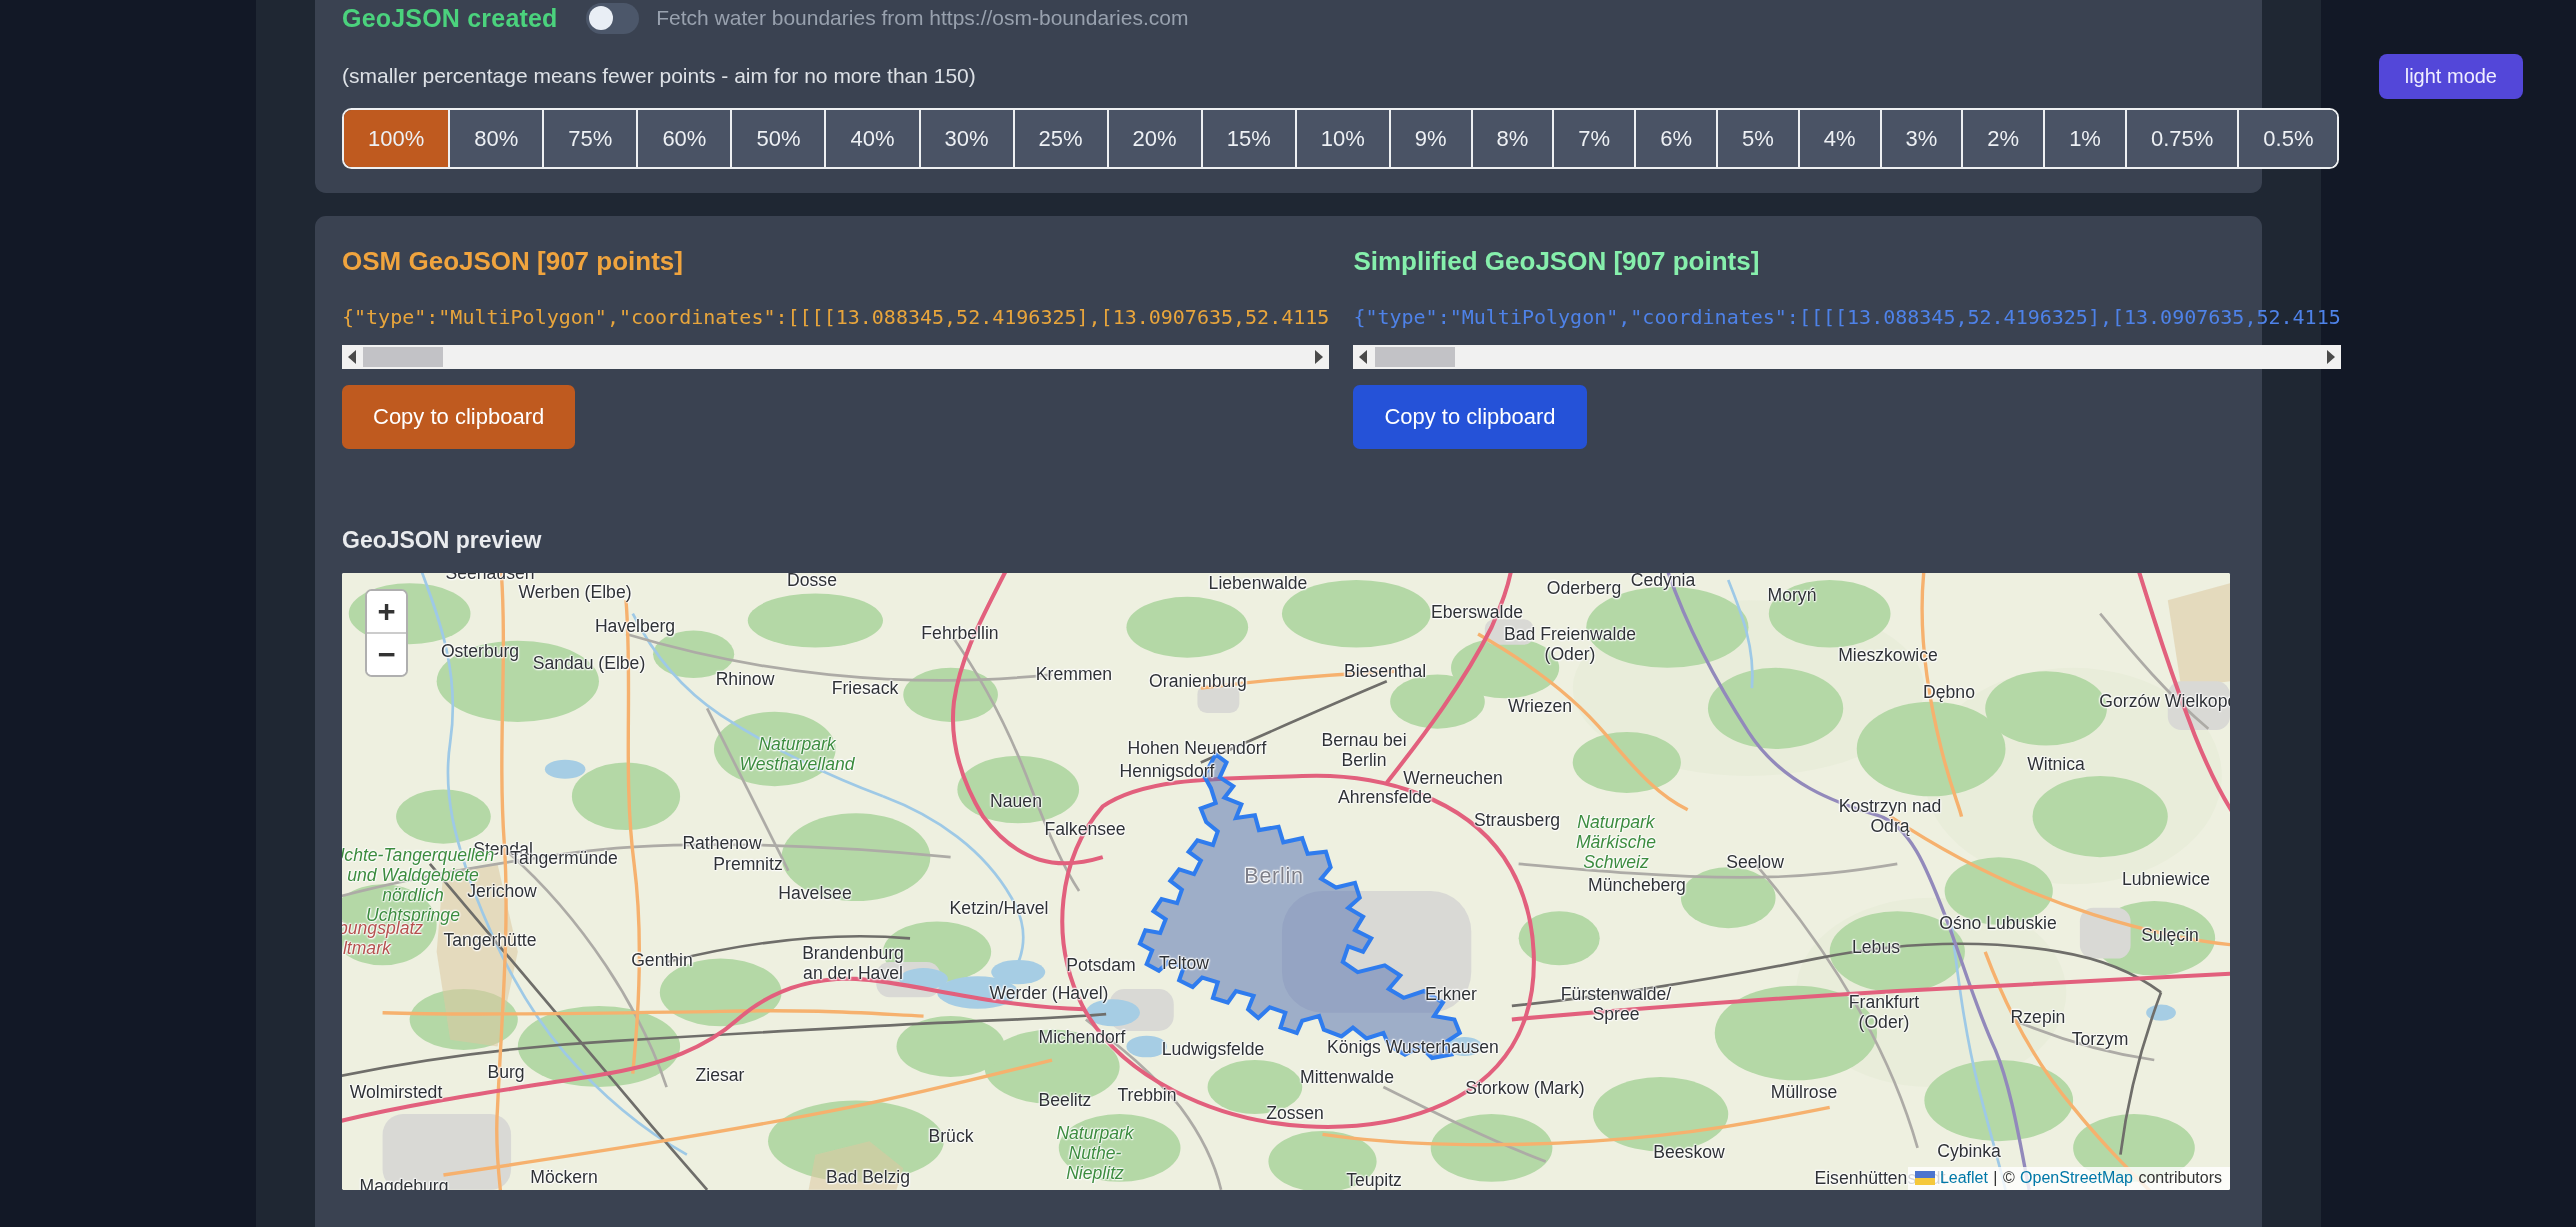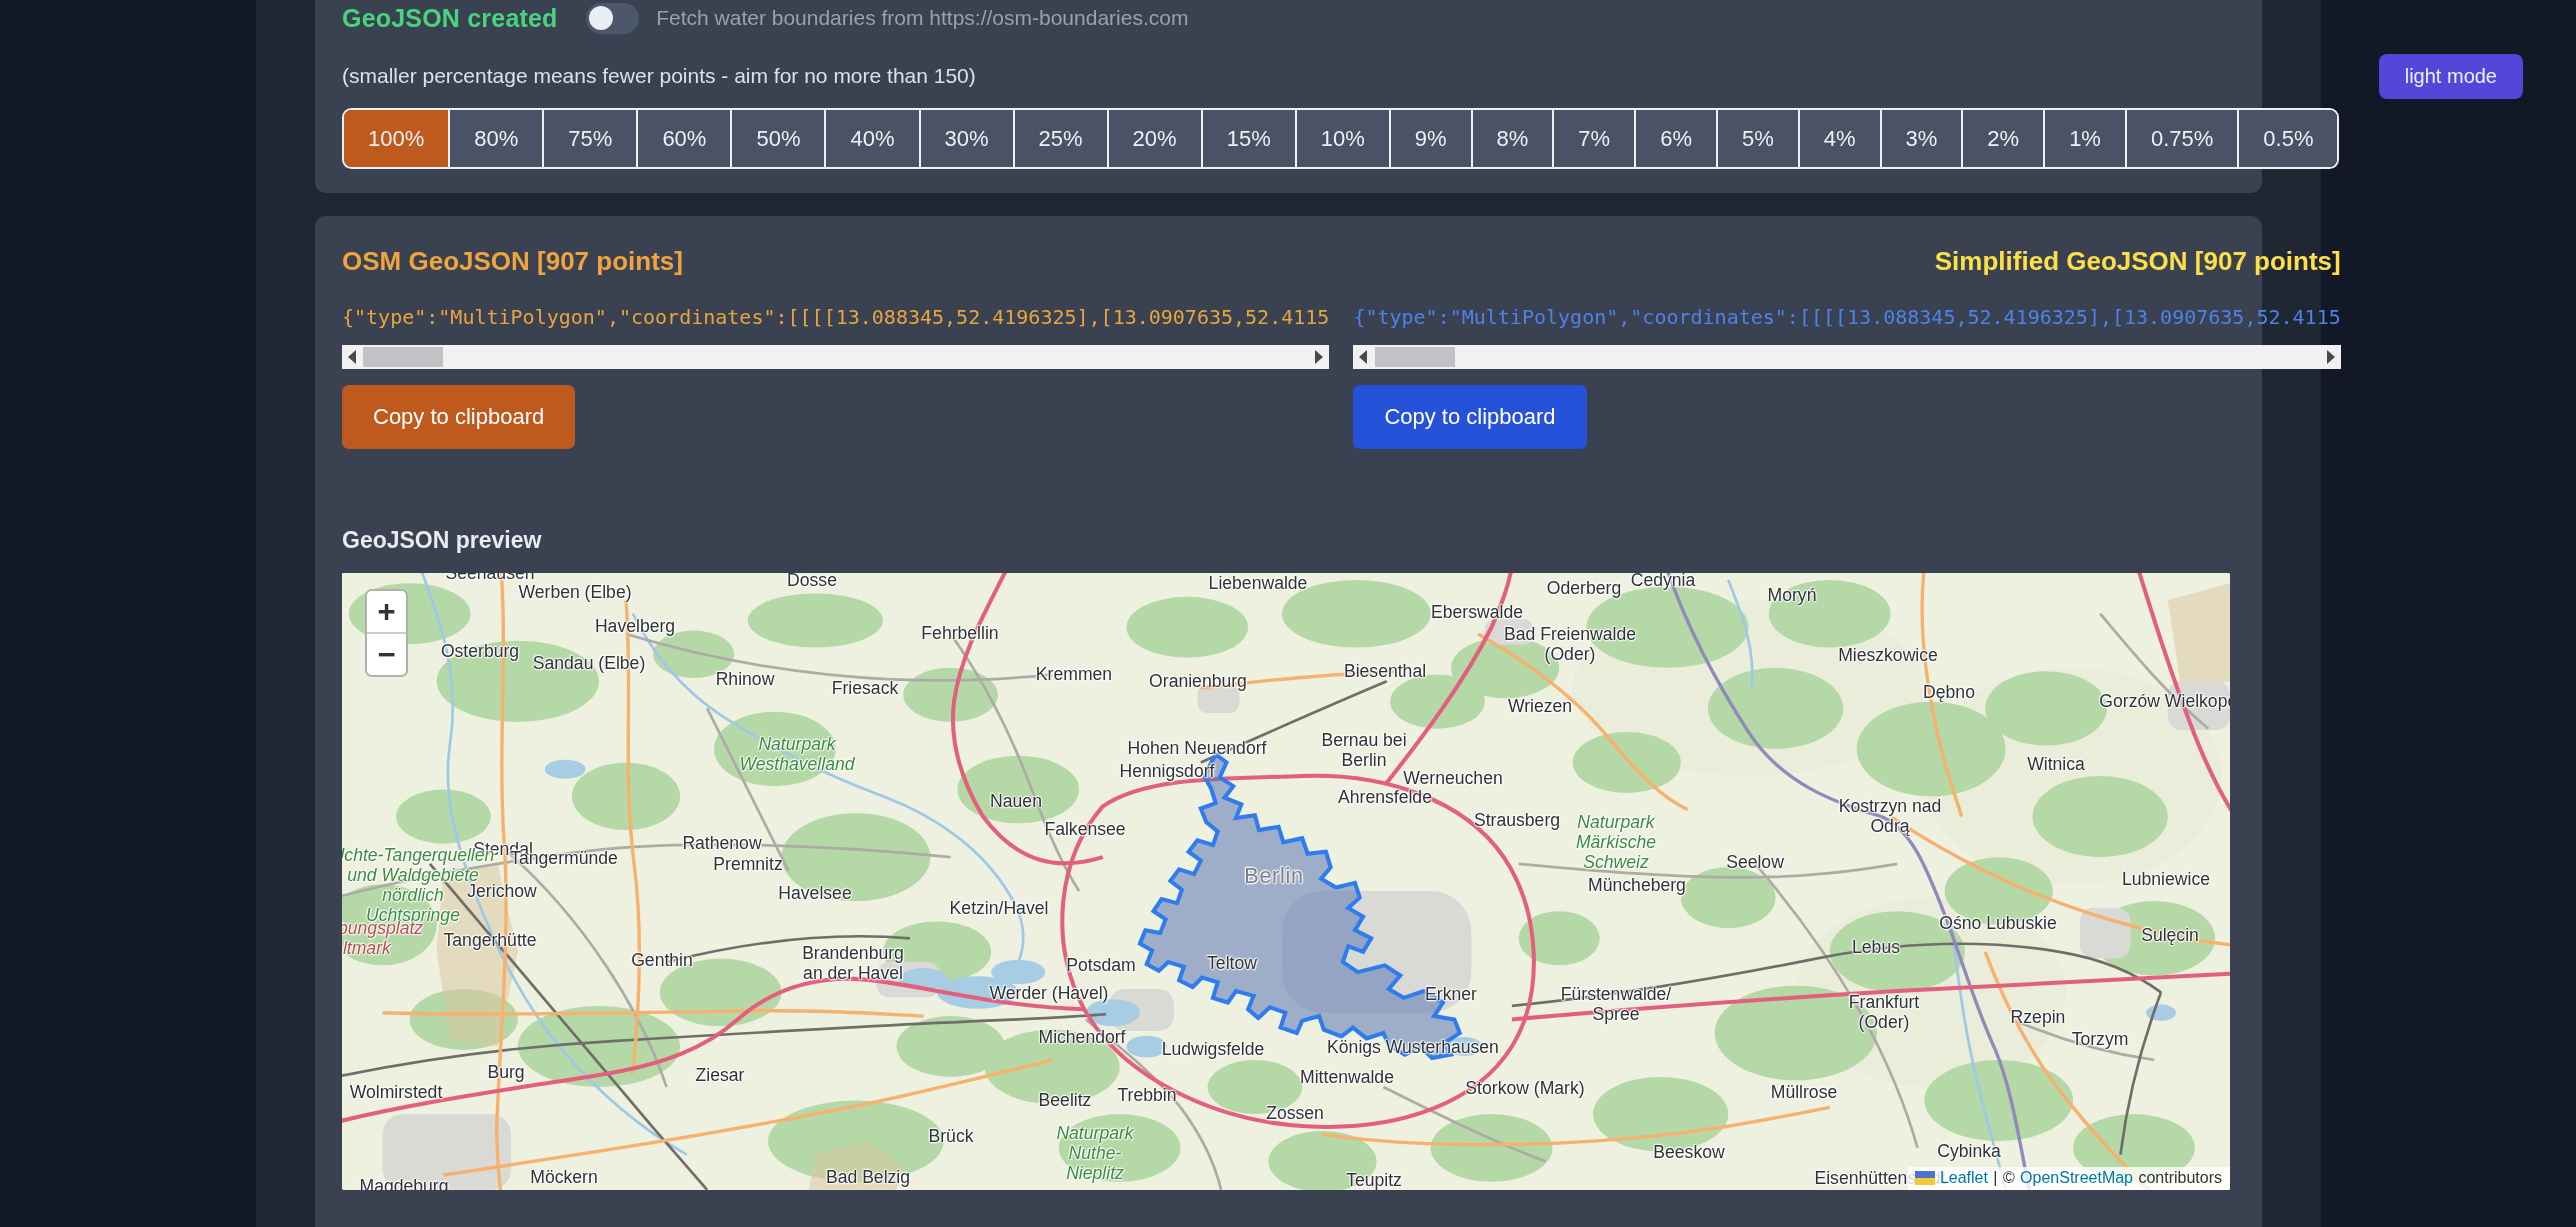--- a/index.html
+++ b/index.html
@@ -47,21 +47,21 @@
     border:none; border-right:2px solid #EEF0F2; cursor:pointer;
     font-family:inherit; white-space:nowrap;
   }
   .percent-btn:last-child { border-right:none; }
   .percent-btn.selected { background:#BF5A1F; }
 
   
   .results-grid { display:grid; grid-template-columns:1fr 1fr; column-gap:24px; }
   .col-title { font-size:26px; font-weight:600; height:31px; line-height:31px; }
   .col-title.orange { color:#F0A43E; }
-  .col-title.blue { color:#fde047;text-align:right; }
+  .col-title.blue { color:#86efac; }
   .json-line {
     margin-top:27px; font-family:"DejaVu Sans Mono","Liberation Mono",monospace;
     font-size:20px; height:26px; line-height:26px; white-space:nowrap; overflow:hidden;
   }
   .json-line.orange { color:#E8A53C; }
   .json-line.blue { color:#4E82E8; }
 
   .hscrollbar {
     margin-top:15px; height:24px; background:#F1F1F1; position:relative;
     display:flex; align-items:center; cursor:default;
@@ -408,21 +408,21 @@
             <span class="map-label" style="left: 1295px; top: 312px;">Müncheberg</span>
             <span class="map-label" style="left: 1656px; top: 350px;">Ośno Lubuskie</span>
             <span class="map-label" style="left: 1828px; top: 362px;">Sulęcin</span>
             <span class="map-label r" style="left: 19px; top: 365px;">penübungsplatz
 Altmark</span>
             <span class="map-label" style="left: 148px; top: 367px;">Tangerhütte</span>
             <span class="map-label" style="left: 320px; top: 387px;">Genthin</span>
             <span class="map-label" style="left: 511px; top: 390px;">Brandenburg
 an der Havel</span>
             <span class="map-label" style="left: 759px; top: 392px;">Potsdam</span>
-            <span class="map-label" style="left: 890px; top: 390px;">Teltow</span>
+            <span class="map-label" style="left: 842px; top: 390px;">Teltow</span>
             <span class="map-label" style="left: 1109px; top: 421px;">Erkner</span>
             <span class="map-label" style="left: 1530px; top: 374px; padding-left: 8px;">Lebus</span>
             <span class="map-label" style="left: 1274px; top: 431px;">Fürstenwalde/
 Spree</span>
             <span class="map-label" style="left: 1542px; top: 439px;">Frankfurt
 (Oder)</span>
             <span class="map-label" style="left: 1696px; top: 444px;">Rzepin</span>
             <span class="map-label" style="left: 707px; top: 420px;">Werder (Havel)</span>
             <span class="map-label" style="left: 740px; top: 464px;">Michendorf</span>
             <span class="map-label" style="left: 871px; top: 476px; text-align: right;">Ludwigsfelde</span>

